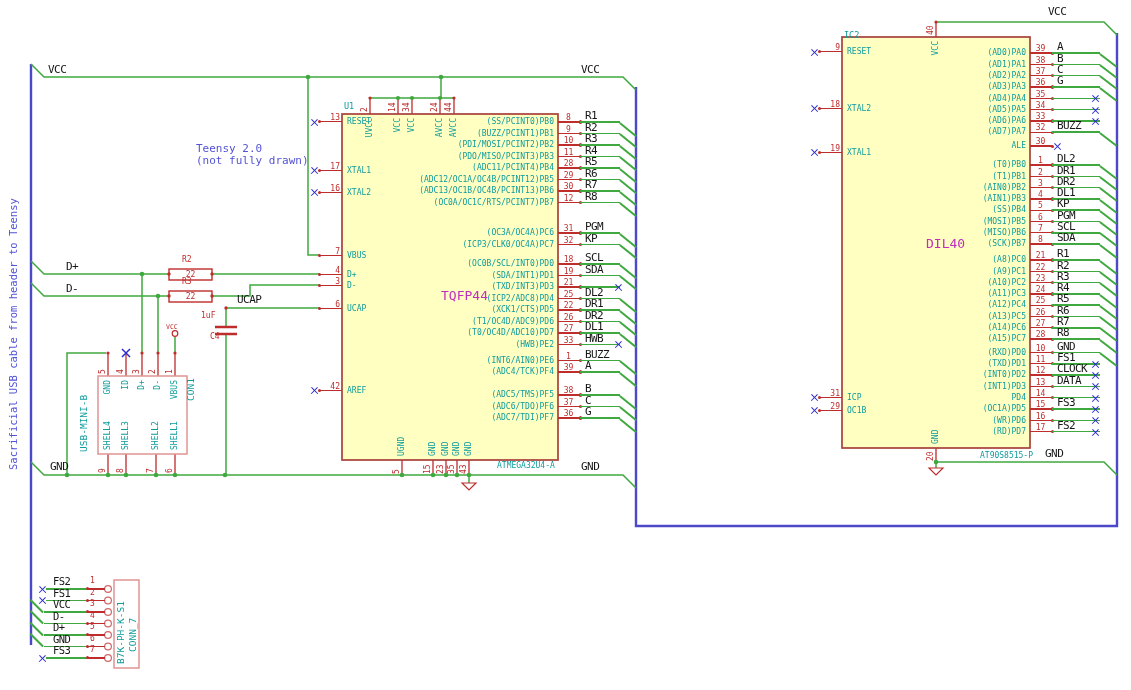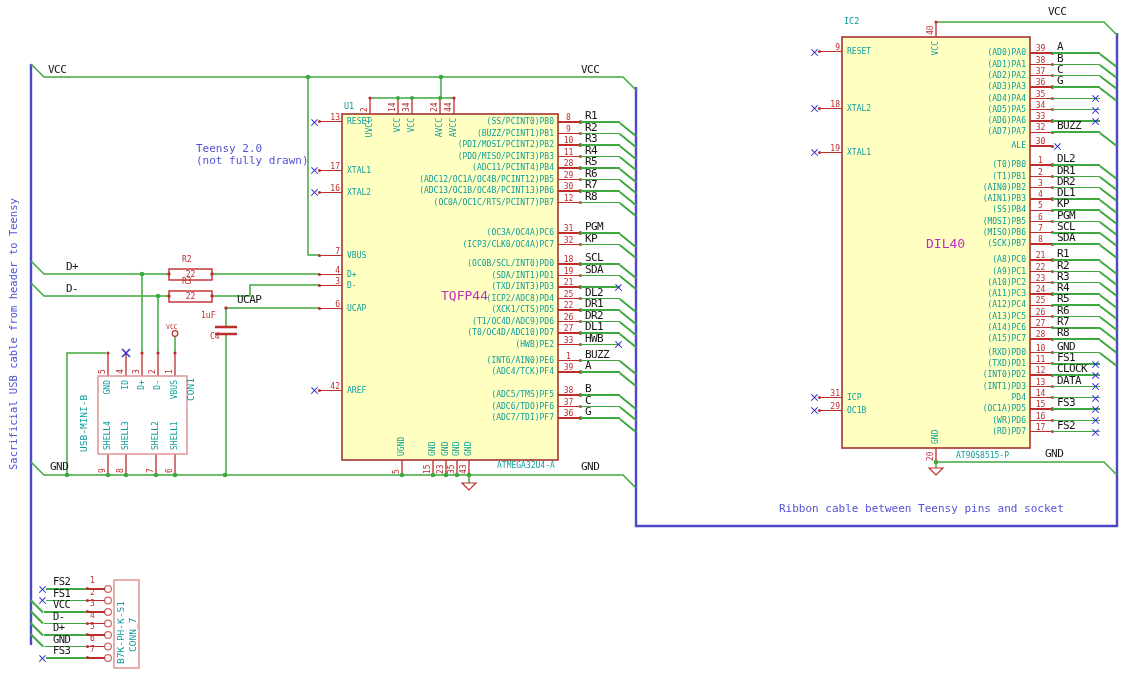--- a/index.html
+++ b/index.html
@@ -204,29 +204,28 @@
     <div class="lbl" style="left:50px;top:461px">GND</div>
     <div class="lbl" style="left:581px;top:461px">GND</div>
     <div class="lbl" style="left:66px;top:261px">D+</div>
     <div class="lbl" style="left:66px;top:283px">D-</div>
     <div class="lbl" style="left:237px;top:294px">UCAP</div>
     <div class="lbl" style="left:1048px;top:6px">VCC</div>
     <div class="lbl" style="left:1045px;top:448px">GND</div>
 
     <div class="note" style="left:196px;top:143px">Teensy 2.0
 (not fully drawn)</div>
-    <div class="note" style="left:779px;top:503px">Ribbon cable between Teensy pins and socket</div>
     <span class="vup vnote" style="left:8px;top:470px">Sacrificial USB cable from header to Teensy</span>
 
     <div class="ref" style="left:344px;top:102px">U1</div>
     <div class="ref" style="left:497px;top:461px;font-size:8px">ATMEGA32U4-A</div>
     <div class="fp" style="left:441px;top:292px">TQFP44</div>
 
-    <div class="ref" style="left:844px;top:17px">IC2</div>
-    <div class="ref" style="left:956px;top:451px;font-size:8px">AT90S8515-P</div>
+    <div class="ref" style="left:844px;top:31px">IC2</div>
+    <div class="ref" style="left:980px;top:451px;font-size:8px">AT90S8515-P</div>
     <div class="fp" style="left:926px;top:240px">DIL40</div>
 
     <div class="rtxt" style="left:182px;top:256px">R2</div>
     <div class="rval" style="left:169px;top:270px">22</div>
     <div class="rtxt" style="left:182px;top:278px">R3</div>
     <div class="rval" style="left:169px;top:292px">22</div>
     <div class="rtxt" style="left:201px;top:312px">1uF</div>
     <div class="rtxt" style="left:210px;top:333px">C4</div>
     <div class="rtxt" style="left:166px;top:323px;font-size:6.5px">VCC</div>
 

